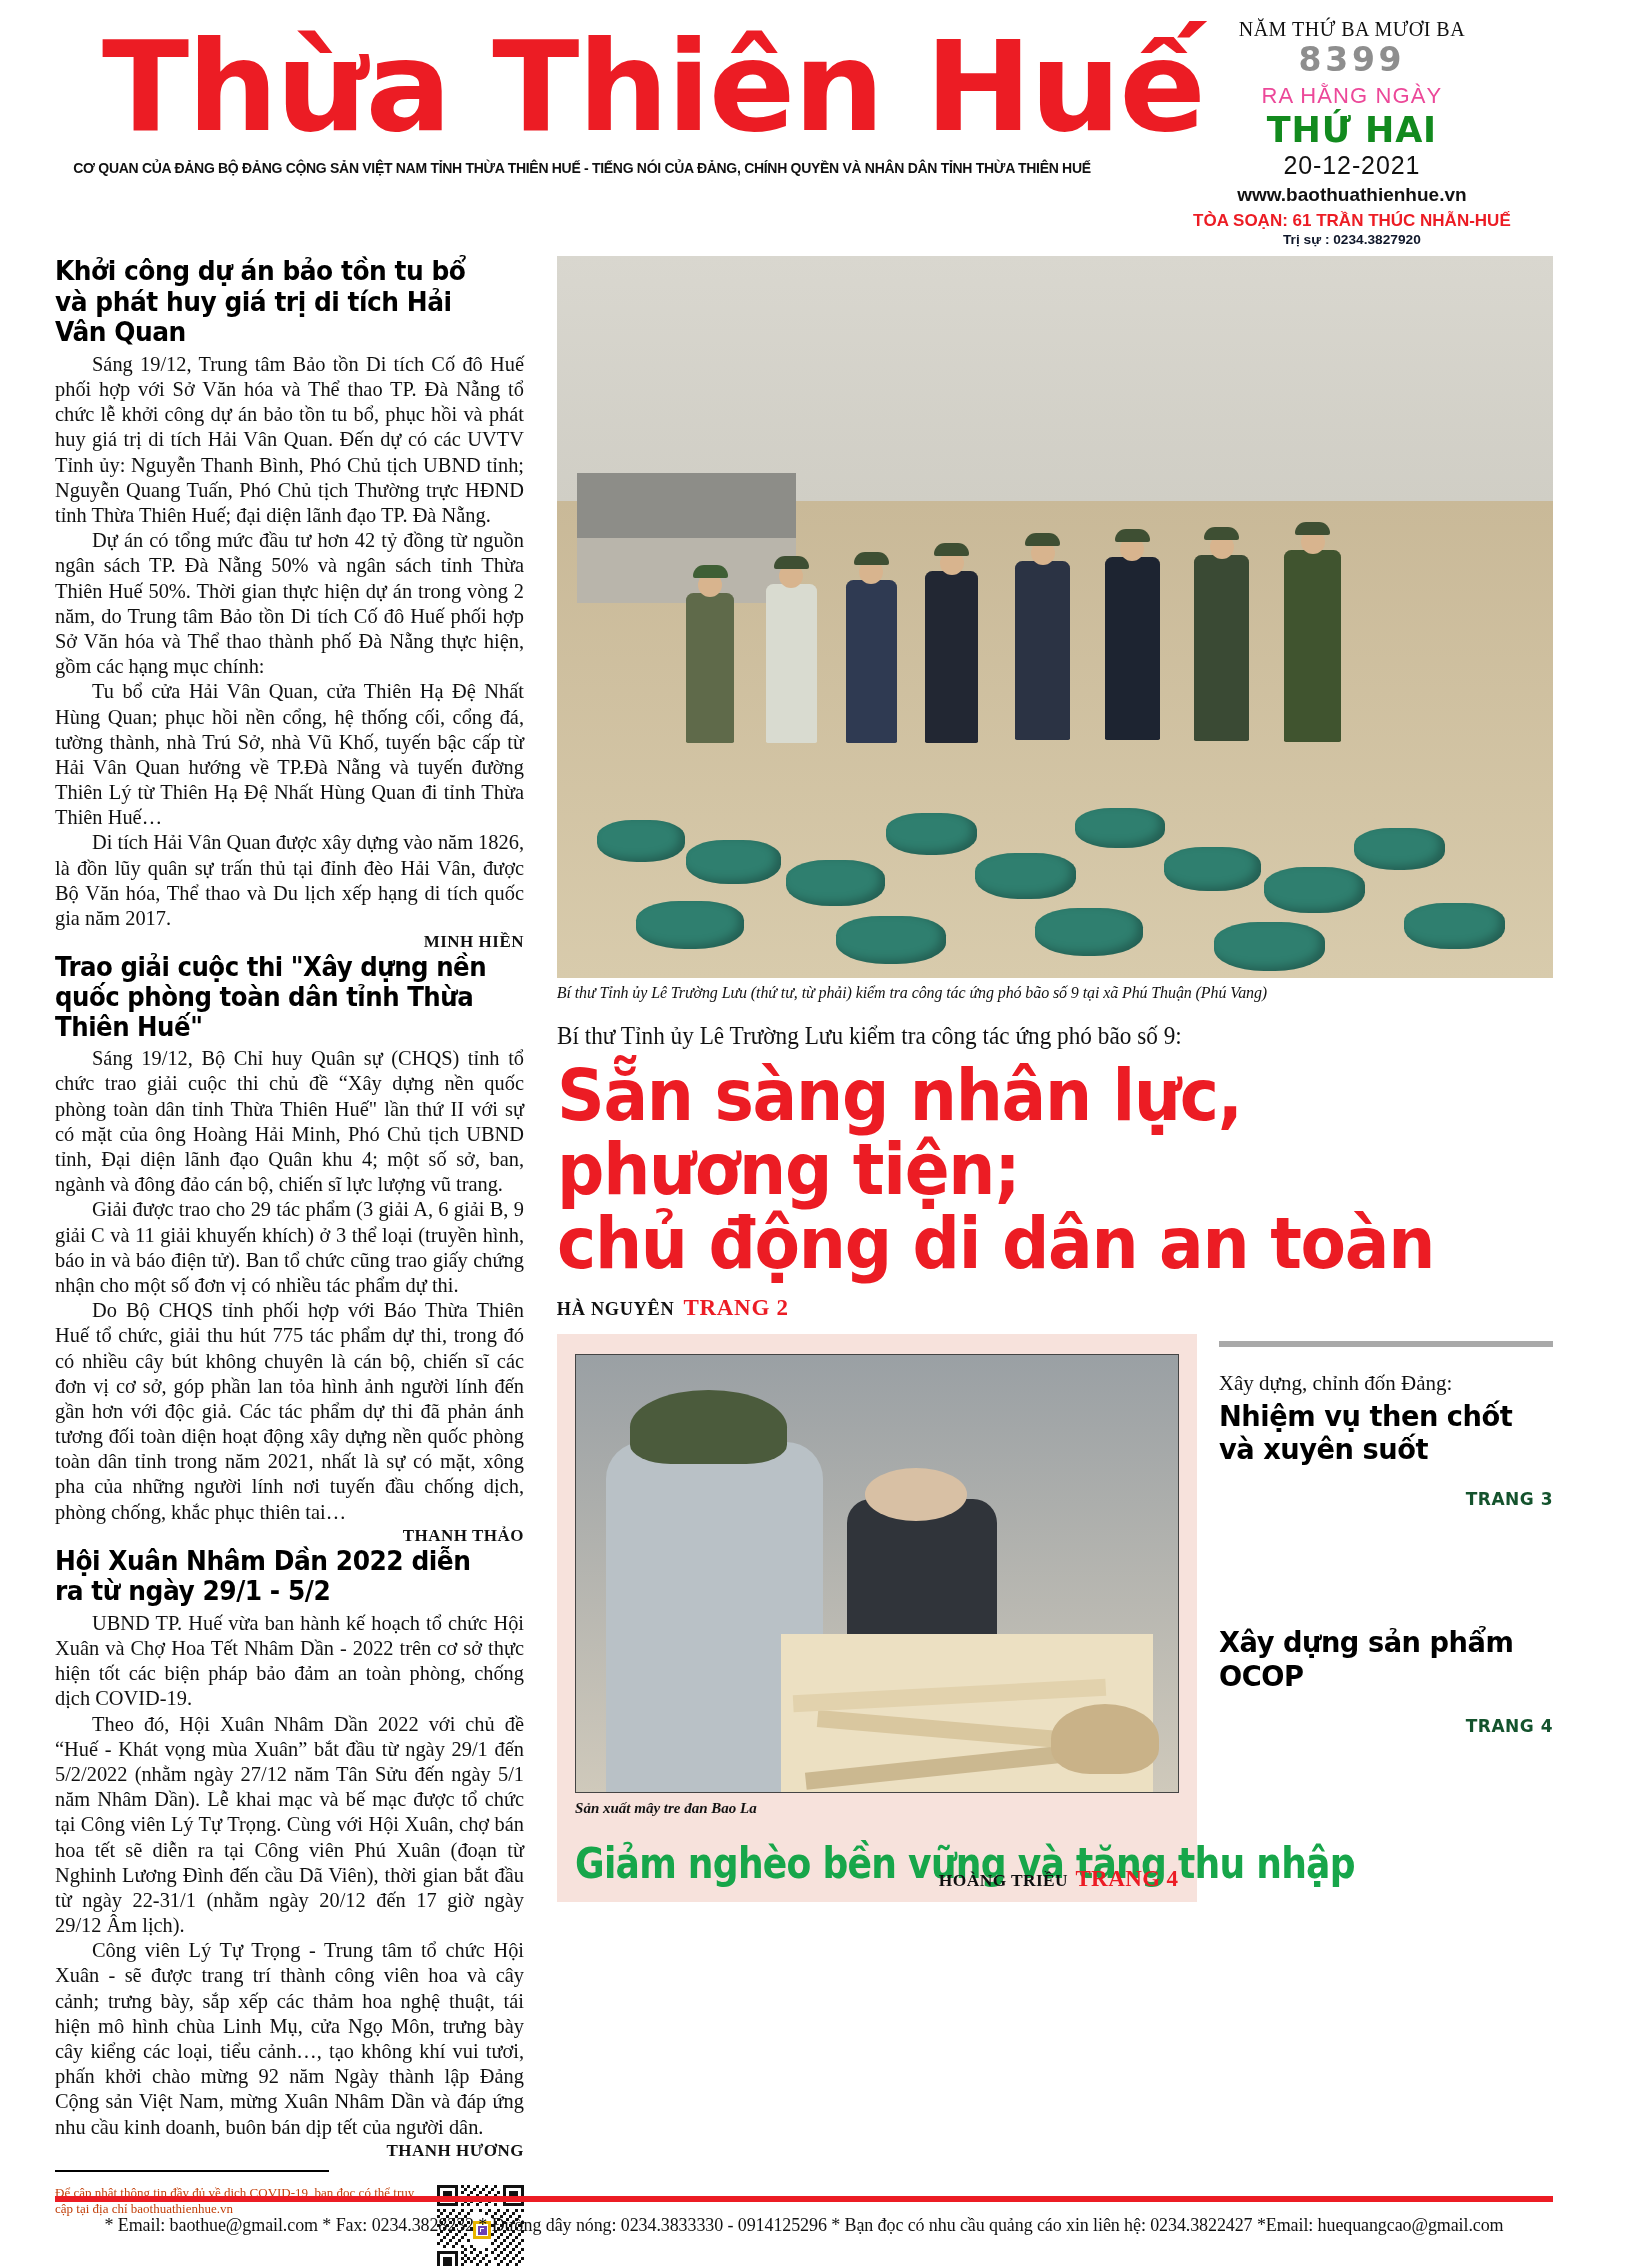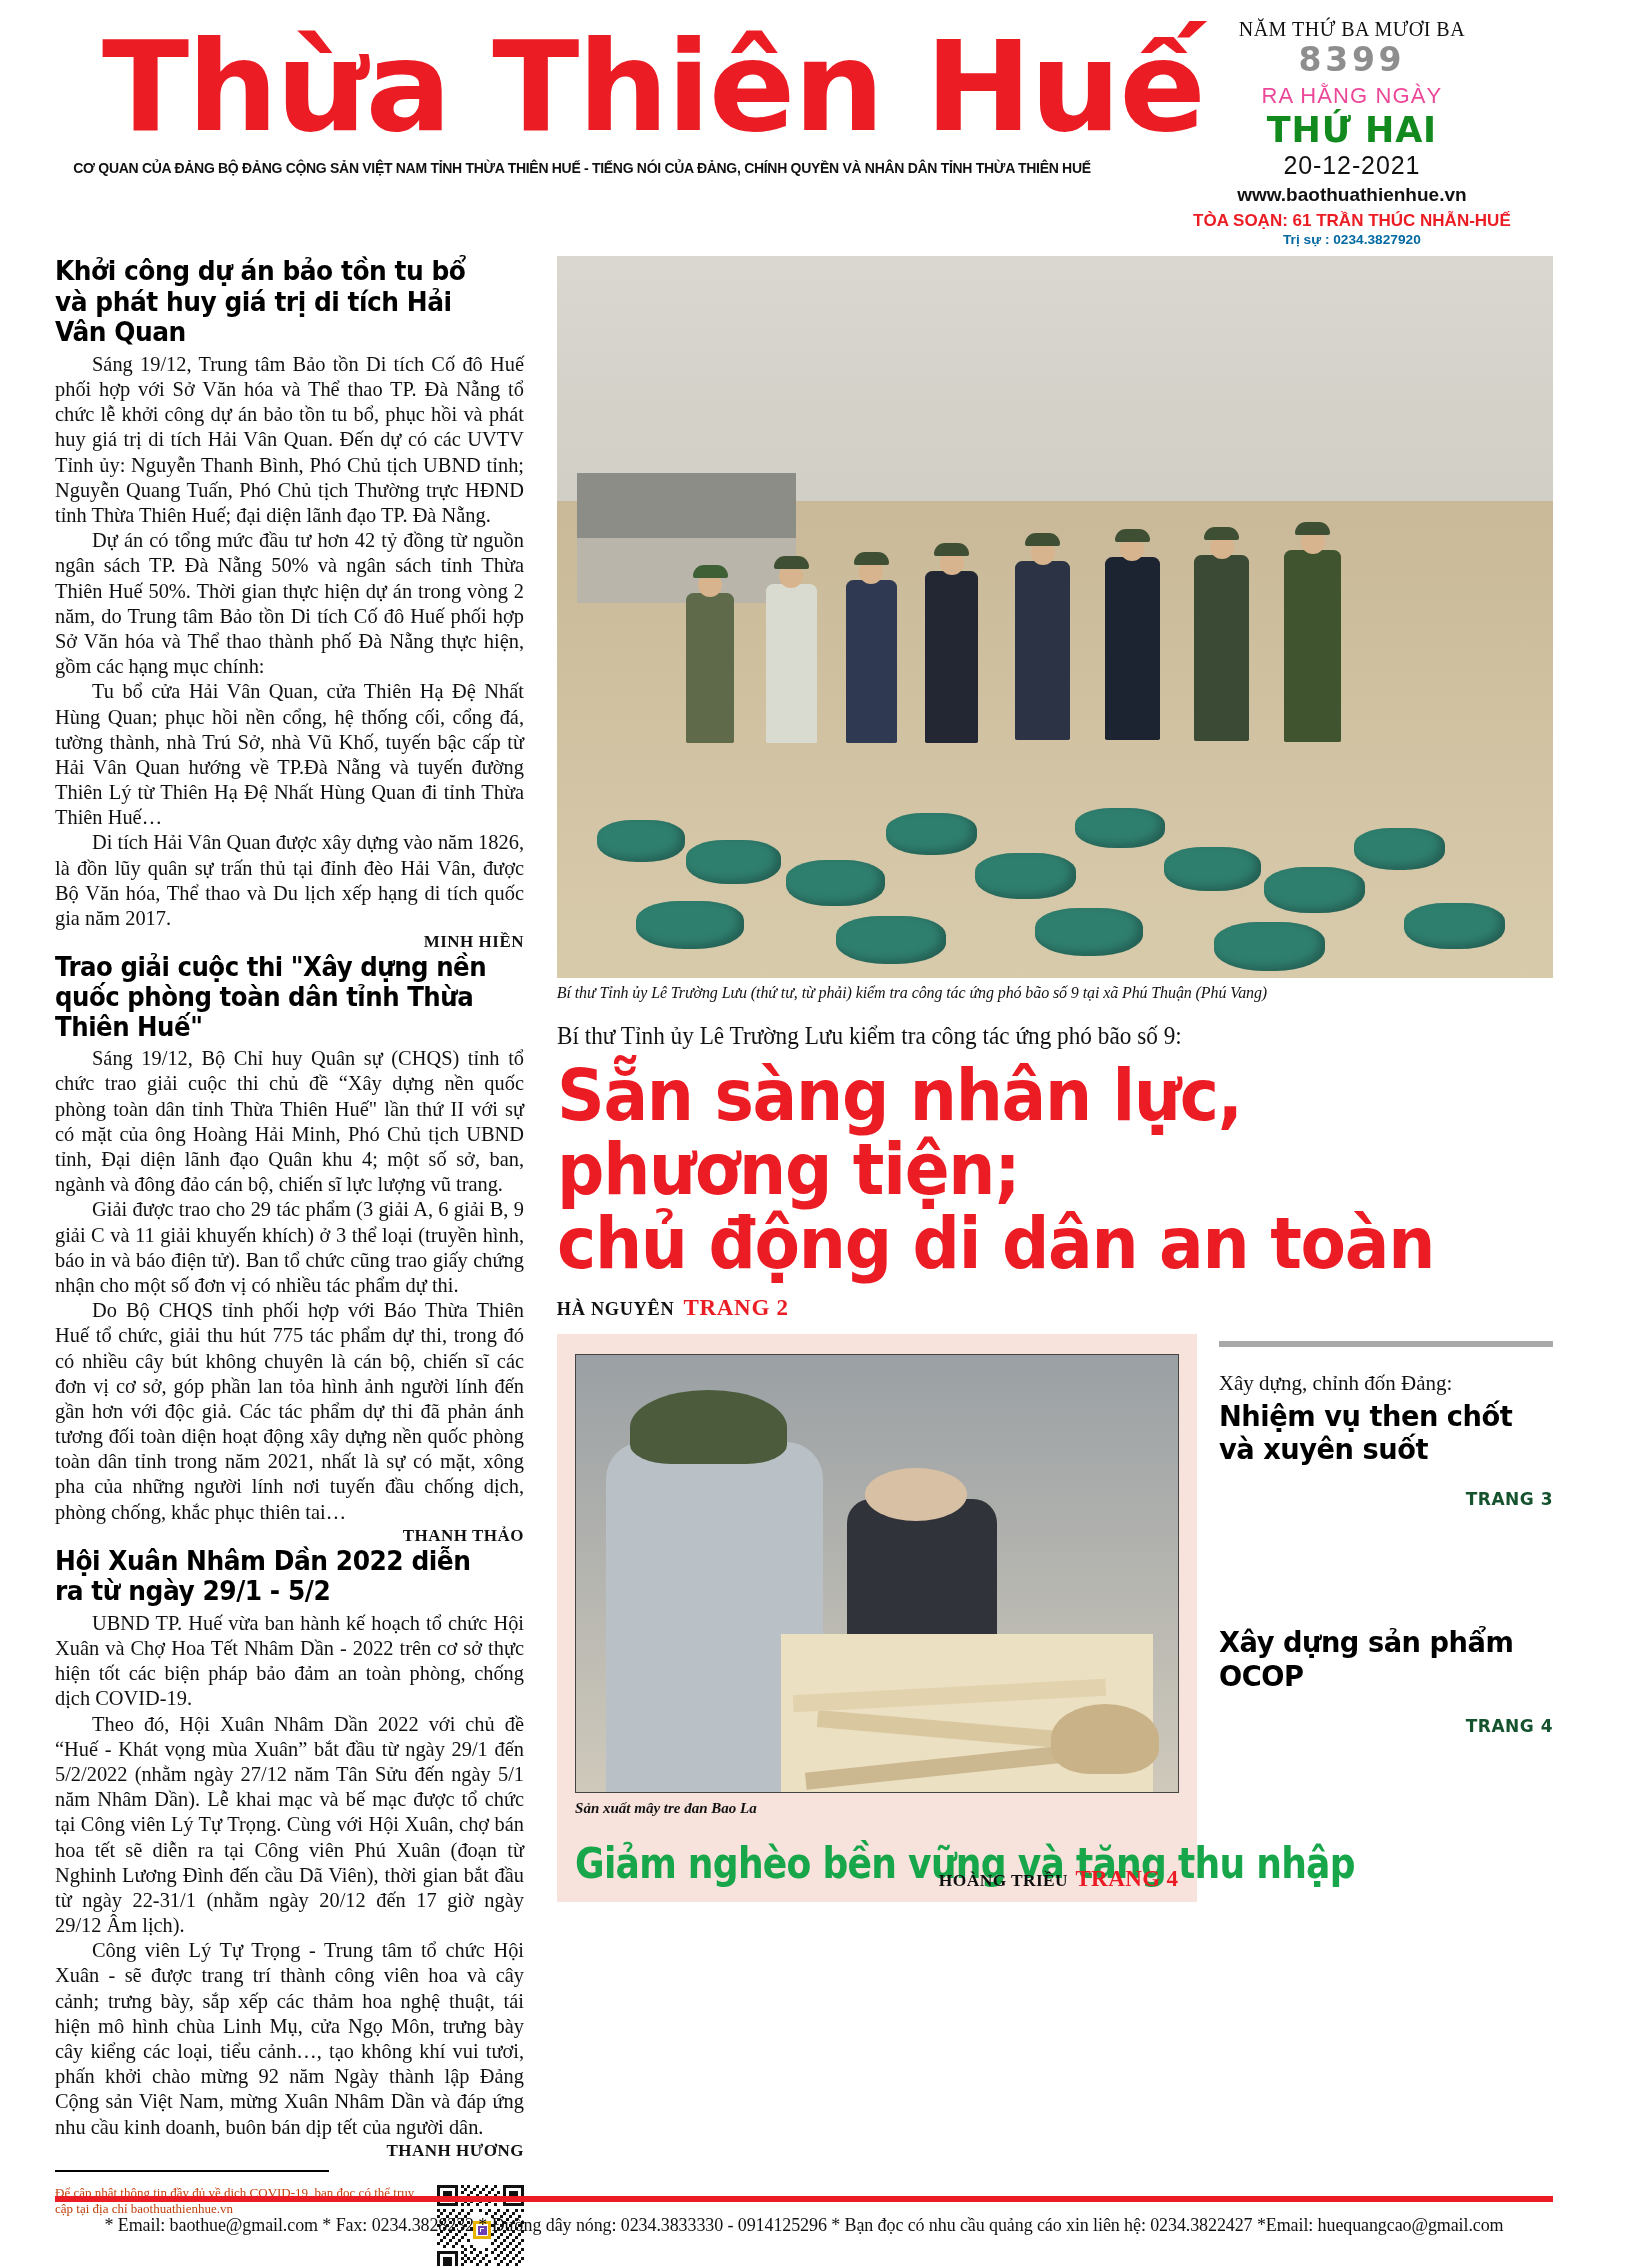--- a/index.html
+++ b/index.html
@@ -118,21 +118,21 @@
     font-weight: bold;
     font-size: 17px;
     color: #ec1c24;
     margin-top: 5.5px;
     white-space: nowrap;
   }
   .mr-phone {
     font-family: "Liberation Sans", sans-serif;
     font-weight: bold;
     font-size: 13.7px;
-    color: #0369a1;
+    color: #0f172a;
     margin-top: 0.9px;
   }
 
   
   .content {
     position: relative;
     display: flex;
     gap: 0;
     height: 1873px;
   }

